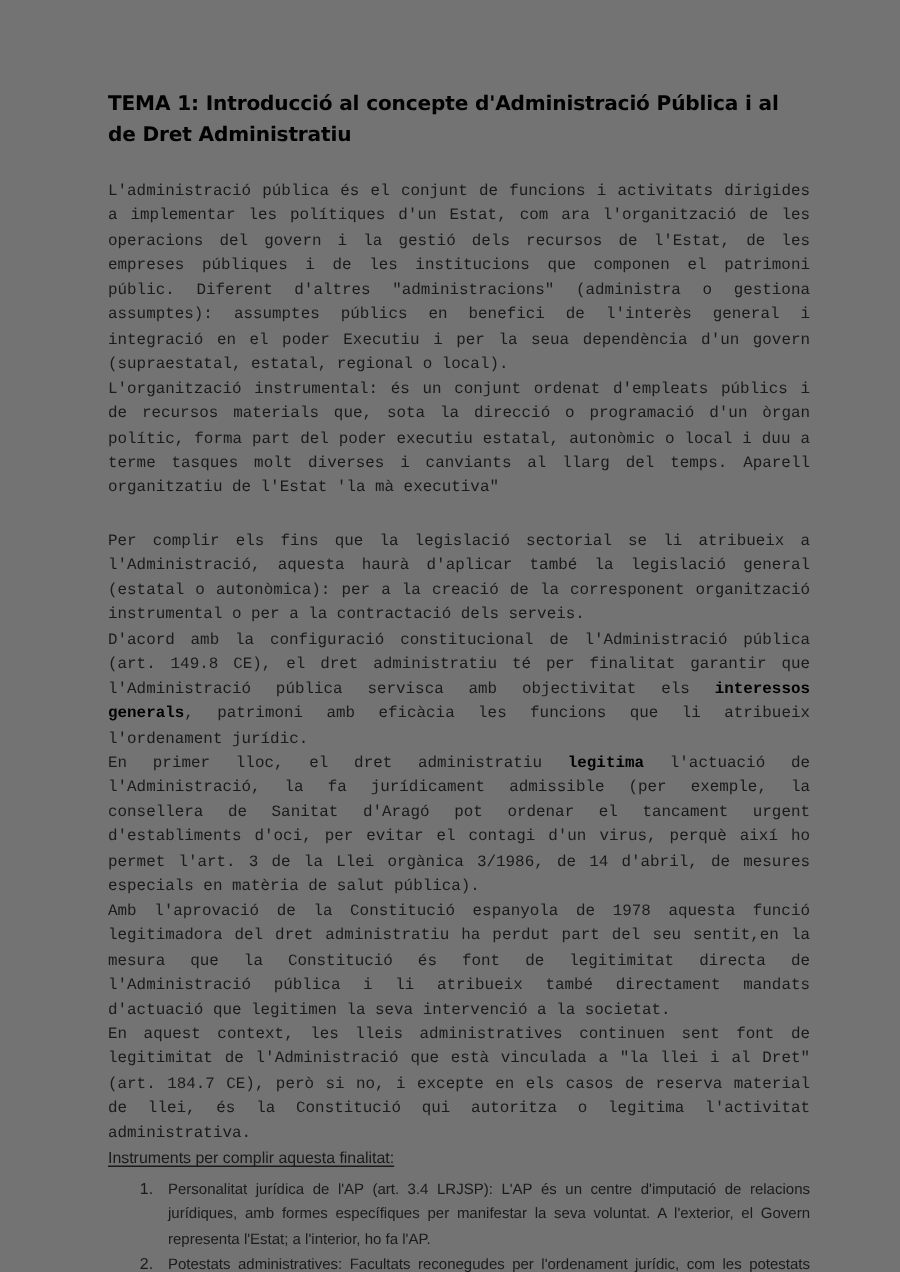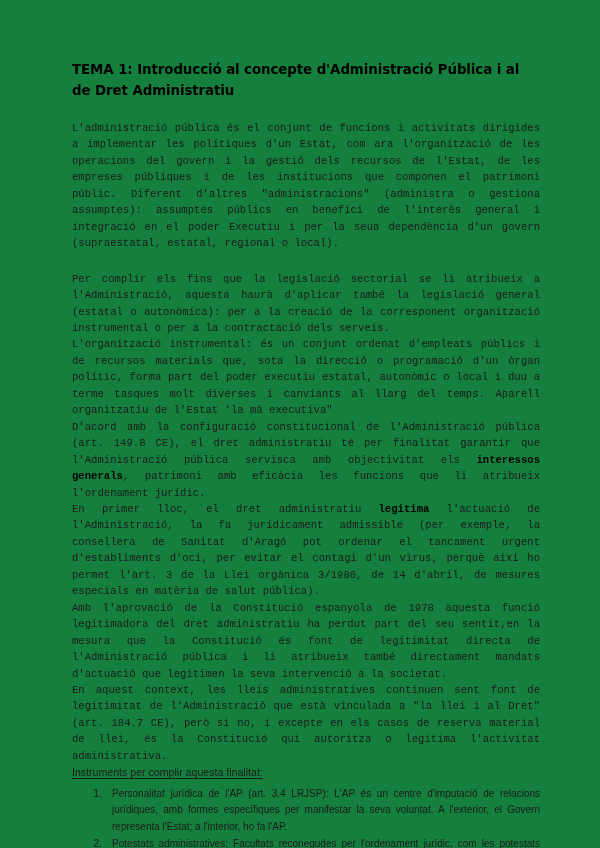--- a/index.html
+++ b/index.html
@@ -5,21 +5,21 @@
 <style>
   html, body {
     margin: 0;
     padding: 0;
     background: #ffffff;
   }
   .page {
     position: relative;
     width: 600px;
     height: 848px;
-    background: #15803d;
+    background: #737373;
     overflow: hidden;
     box-sizing: border-box;
   }
   .content {
     position: absolute;
     left: 72px;
     top: 60px;
     width: 468px;
   }
 
@@ -106,23 +106,23 @@
 <body>
 
 <div class="page">
   <div class="content">
 
     <h1 class="doc-title">TEMA 1: Introducció al concepte d'Administració Pública i al de Dret Administratiu</h1>
 
 
     <p class="body-text para-gap-lg">L'administració pública és el conjunt de funcions i activitats dirigides a implementar les polítiques d'un Estat, com ara l'organització de les operacions del govern i la gestió dels recursos de l'Estat, de les empreses públiques i de les institucions que componen el patrimoni públic. Diferent d'altres "administracions" (administra o gestiona assumptes): assumptes públics en benefici de l'interès general i integració en el poder Executiu i per la seua dependència d'un govern (supraestatal, estatal, regional o local).</p>
 
+    <p class="body-text para-gap-sm">L'organització instrumental: és un conjunt ordenat d'empleats públics i de recursos materials que, sota la direcció o programació d'un òrgan polític, forma part del poder executiu estatal, autonòmic o local i duu a terme tasques molt diverses i canviants al llarg del temps. Aparell organitzatiu de l'Estat 'la mà executiva"</p>
+
     <p class="body-text para-gap-lg">Per complir els fins que la legislació sectorial se li atribueix a l'Administració, aquesta haurà d'aplicar també la legislació general (estatal o autonòmica): per a la creació de la corresponent organització instrumental o per a la contractació dels serveis.</p>
-
-    <p class="body-text para-gap-sm">L'organització instrumental: és un conjunt ordenat d'empleats públics i de recursos materials que, sota la direcció o programació d'un òrgan polític, forma part del poder executiu estatal, autonòmic o local i duu a terme tasques molt diverses i canviants al llarg del temps. Aparell organitzatiu de l'Estat 'la mà executiva"</p>
 
 
     <p class="body-text para-gap-sm"><span>D'acord amb la configuració constitucional de l'Administració pública (art. 149.8 CE), el dret administratiu té per finalitat garantir que l'Administració pública servisca amb objectivitat els </span><b>interessos generals</b><span>, patrimoni amb eficàcia les funcions que li atribueix l'ordenament jurídic.</span></p>
 
     <p class="body-text para-gap-sm"><span>En primer lloc, el dret administratiu </span><b>legitima</b><span> l'actuació de l'Administració, la fa jurídicament admissible (per exemple, la consellera de Sanitat d'Aragó pot ordenar el tancament urgent d'establiments d'oci, per evitar el contagi d'un virus, perquè així ho permet l'art. 3 de la Llei orgànica 3/1986, de 14 d'abril, de mesures especials en matèria de salut pública).</span></p>
 
     <p class="body-text para-gap-sm">Amb l'aprovació de la Constitució espanyola de 1978 aquesta funció legitimadora del dret administratiu ha perdut part del seu sentit,en la mesura que la Constitució és font de legitimitat directa de l'Administració pública i li atribueix també directament mandats d'actuació que legitimen la seva intervenció a la societat.</p>
 
     <p class="body-text para-gap-sm">En aquest context, les lleis administratives continuen sent font de legitimitat de l'Administració que està vinculada a "la llei i al Dret" (art. 184.7 CE), però si no, i excepte en els casos de reserva material de llei, és la Constitució qui autoritza o legitima l'activitat administrativa.</p>
 

